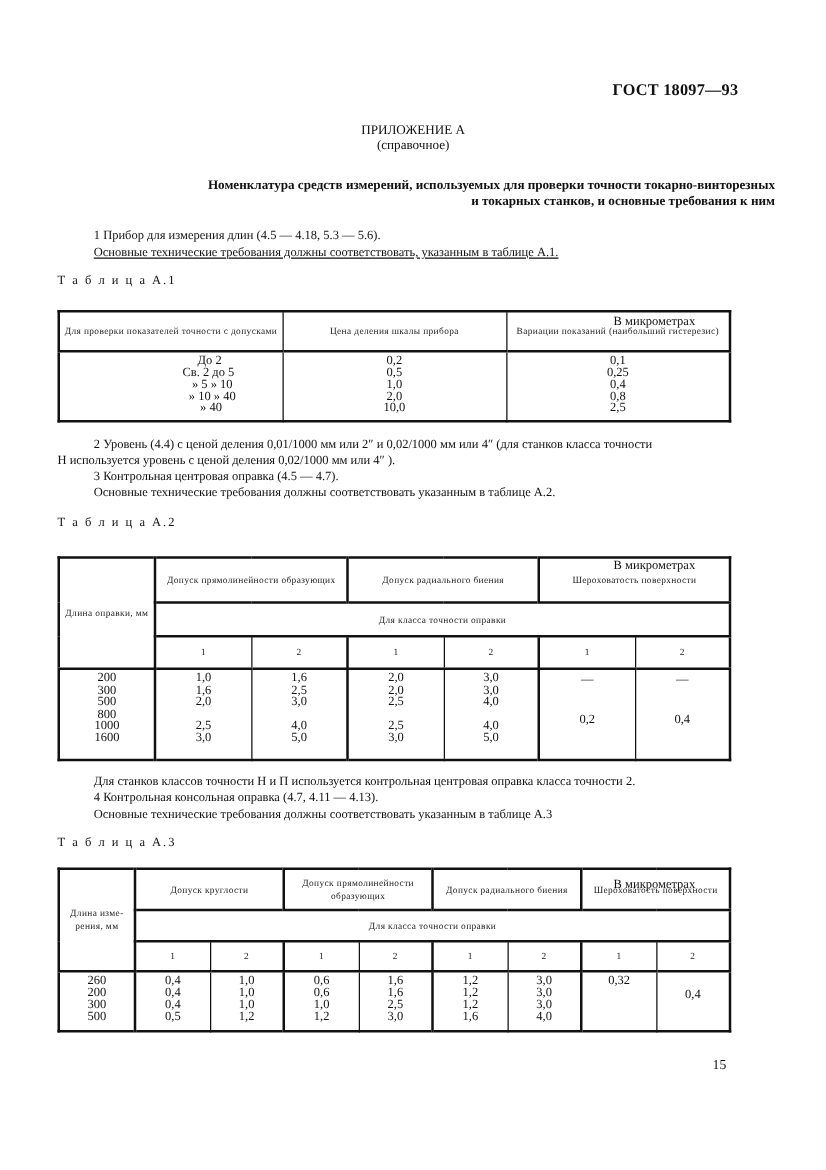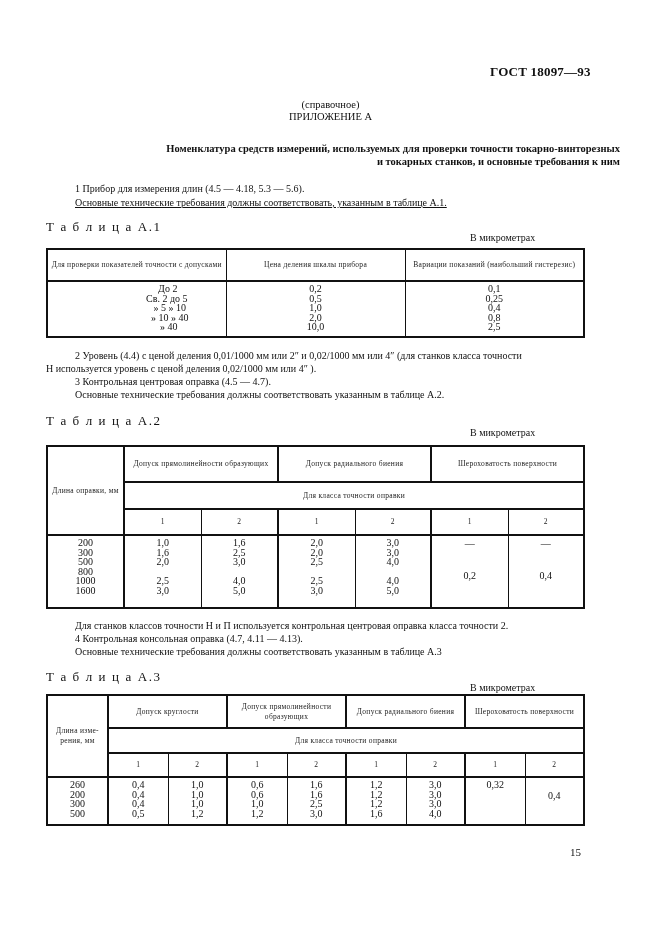--- a/index.html
+++ b/index.html
@@ -6,44 +6,44 @@
   body {
     width: 661px; height: 936px; position: relative; overflow: hidden;
     font-family: "Liberation Serif", "DejaVu Serif", serif;
     color: #111;
   }
   .abs { position: absolute; }
   .gost { left: 490px; top: 64px; font-size: 13px; font-weight: bold; letter-spacing: 0.2px; }
   .appendix { left: 0; width: 661px; top: 99px; text-align: center; font-size: 10.5px; line-height: 12px; }
   .title { left: 40px; width: 580px; top: 143px; text-align: right; font-size: 10.5px; font-weight: bold; line-height: 12.5px; }
   .para { font-size: 10px; line-height: 13px; white-space: nowrap; }
-  .tlabel { font-size: 13px; letter-spacing: 1.6px; white-space: nowrap; }
-  .units { font-size: 10px; white-space: nowrap; text-align: left; }
+  .tlabel { font-size: 10px; letter-spacing: 1.6px; white-space: nowrap; }
+  .units { font-size: 10px; white-space: nowrap; text-align: center; margin-top: 20px; }
   .pagenum { left: 570px; top: 846px; font-size: 11px; }
 
   table.gt {
     position: absolute; border-collapse: collapse; table-layout: fixed;
     border: 2px solid #111;
   }
   table.gt td {
     border: 1px solid #111; padding: 0; text-align: center; vertical-align: middle;
   }
   .hdr { font-size: 7.5px; line-height: 10px; color: #222; letter-spacing: 0.3px; }
   .thick-b { border-bottom: 2px solid #111 !important; }
   .body-cell { font-size: 10px; line-height: 9.5px; vertical-align: top !important; padding-top: 2px !important; }
   .stack span { display: block; }
   .lefty { text-align: left; }
 </style>
 </head>
 <body>
 
 <div class="abs gost">ГОСТ 18097—93</div>
 <div class="abs appendix">
+  <div>ПРИЛОЖЕНИЕ А</div>
   <div>(справочное)</div>
-  <div>ПРИЛОЖЕНИЕ А</div>
 </div>
 <div class="abs title">
   <div>Номенклатура средств измерений, используемых для проверки точности токарно-винторезных</div>
   <div>и токарных станков, и основные требования к ним</div>
 </div>
 
 <div class="abs para" style="left:75px; top:182px;">1 Прибор для измерения длин (4.5 — 4.18, 5.3 — 5.6).</div>
 <div class="abs para" style="left:75px; top:196px;text-decoration:underline;">Основные технические требования должны соответствовать, указанным в таблице А.1.</div>
 
 <div class="abs tlabel" style="left:46px; top:219px;">Т а б л и ц а  А.1</div>

